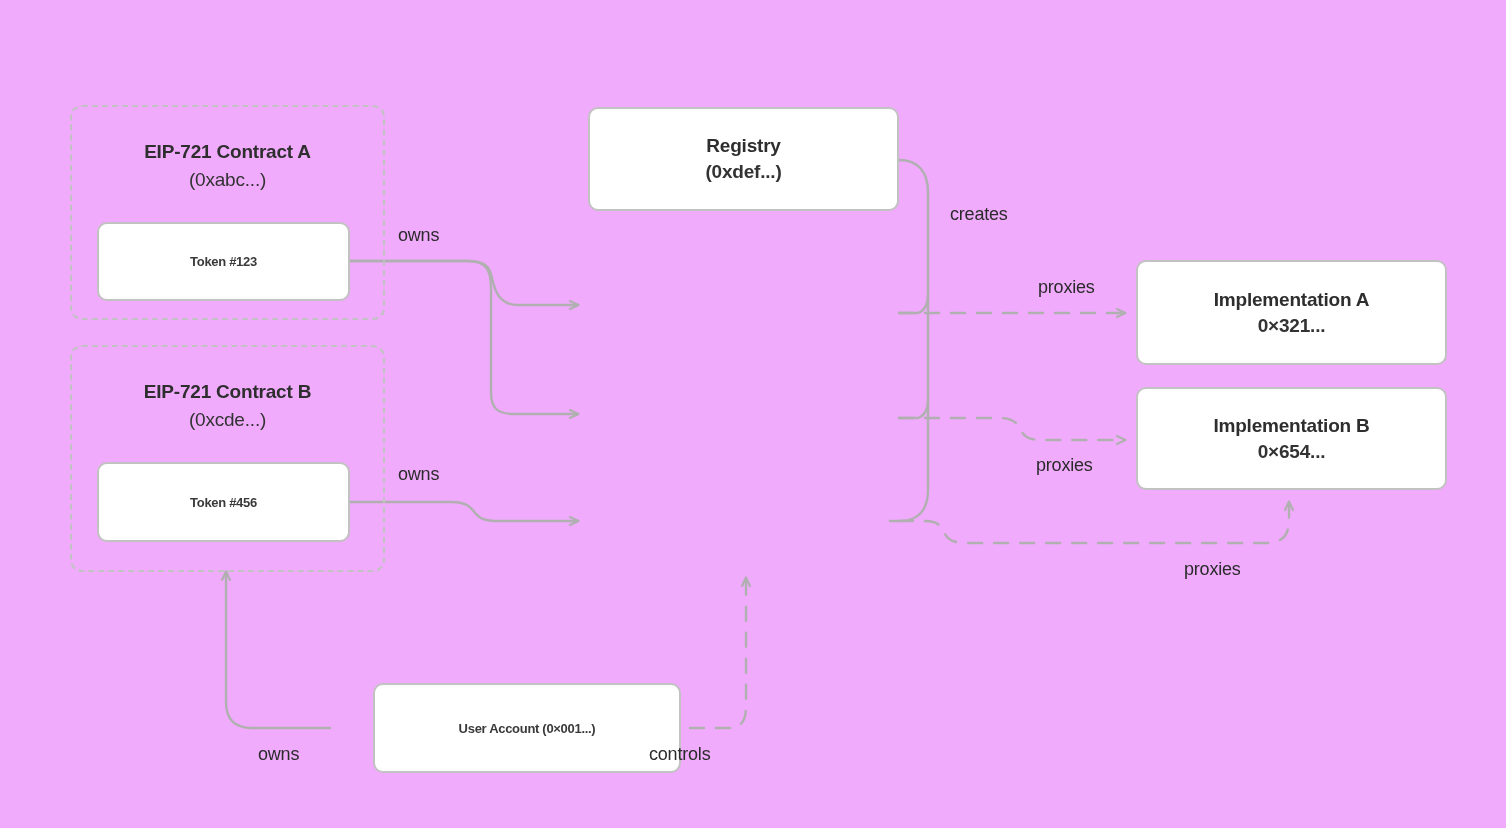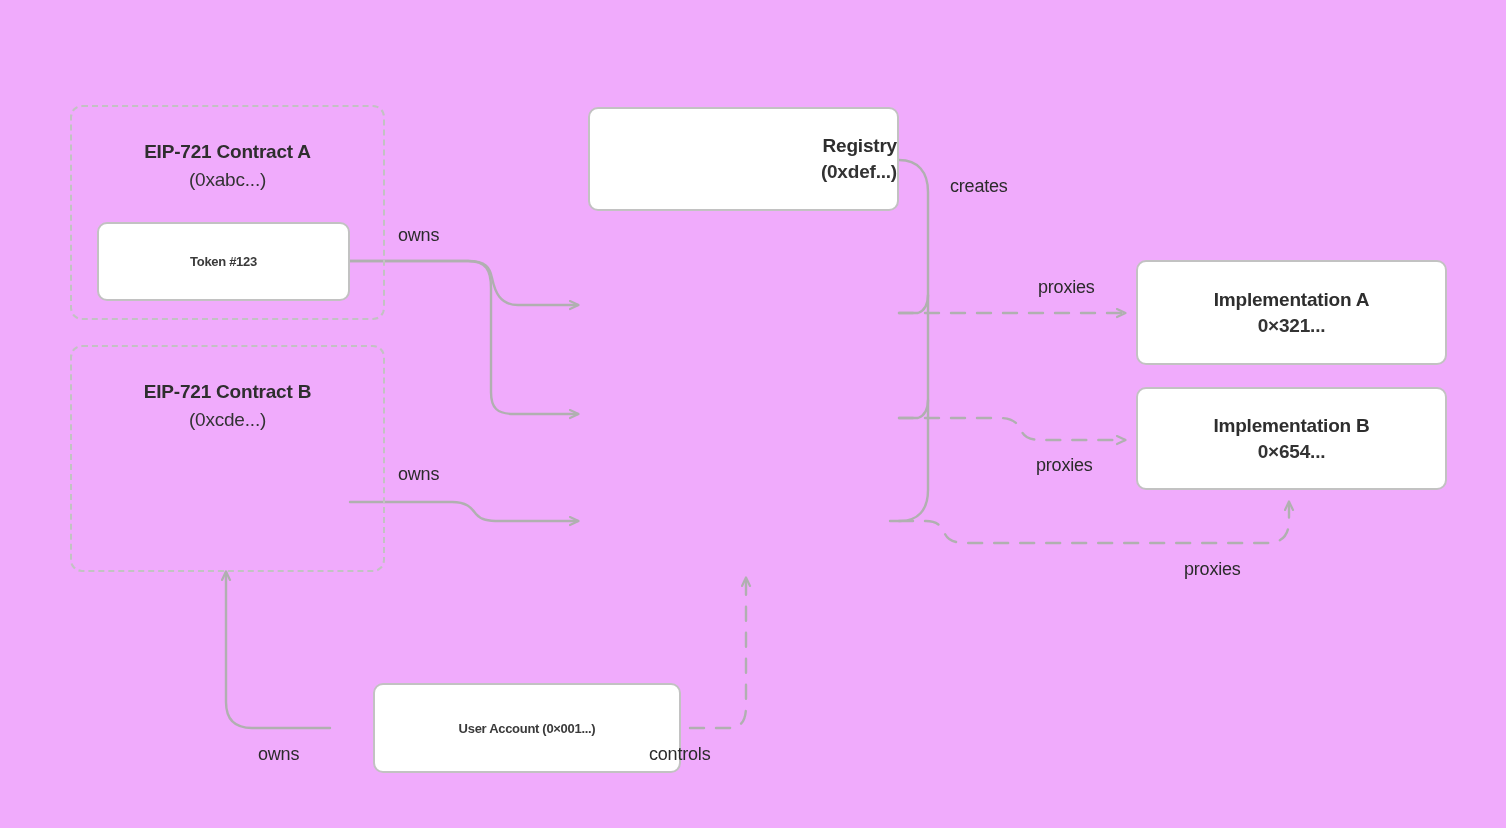--- a/index.html
+++ b/index.html
@@ -157,22 +157,25 @@
     <div class="group-addr" style="top:62px;">(0xabc...)</div>
   </div>
   <div class="node" style="left:97px; top:222px; width:253px; height:79px;">
     <div class="plain-node">Token #123</div>
   </div>
 
   <div class="group" style="left:70px; top:345px; width:315px; height:227px;">
     <div class="group-title" style="top:34px;">EIP-721 Contract B</div>
     <div class="group-addr" style="top:62px;">(0xcde...)</div>
   </div>
-
-  <div class="node" style="left:588px; top:107px; width:311px; height:104px;align-items:flex-end;">
+  <div class="node" style="left:97px; top:462px; width:253px; height:80px;">
+    <div class="plain-node">Token #456</div>
+  </div>
+
+  <div class="node" style="left:588px; top:107px; width:311px; height:104px;">
     <div class="line1">Registry</div>
     <div class="line2">(0xdef...)</div>
   </div>
 
 
 
 
   <div class="node" style="left:1136px; top:260px; width:311px; height:105px;">
     <div class="line1">Implementation A</div>
     <div class="line2">0×321...</div>
@@ -184,21 +187,21 @@
   </div>
 
   <div class="node" style="left:330px; top:683px; width:308px; height:90px;margin-left:43px;">
     <div class="plain-node">User Account (0×001...)</div>
   </div>
 
   <div class="edge-label" style="left:398px; top:225px;">owns</div>
 
   <div class="edge-label" style="left:398px; top:464px;">owns</div>
 
-  <div class="edge-label" style="left:950px; top:176px;">creates</div>
+  <div class="edge-label" style="left:950px; top:204px;">creates</div>
 
   <div class="edge-label" style="left:1038px; top:277px;">proxies</div>
 
   <div class="edge-label" style="left:1036px; top:455px;">proxies</div>
 
   <div class="edge-label" style="left:1184px; top:559px;">proxies</div>
 
   <div class="edge-label" style="left:258px; top:744px;">owns</div>
 
   <div class="edge-label" style="left:649px; top:744px;">controls</div>

